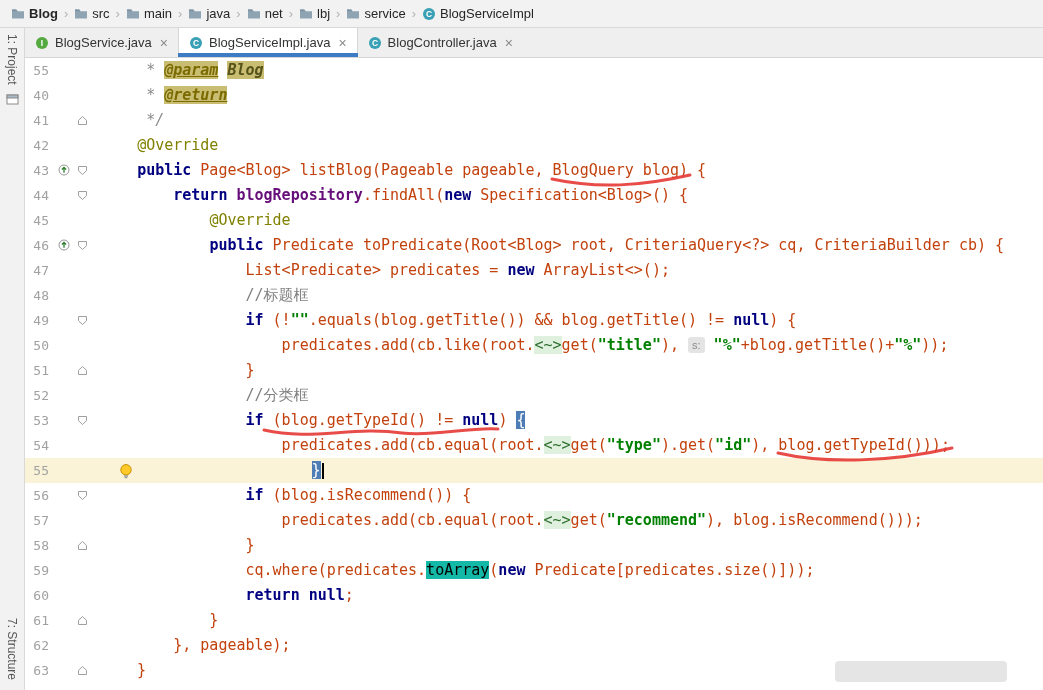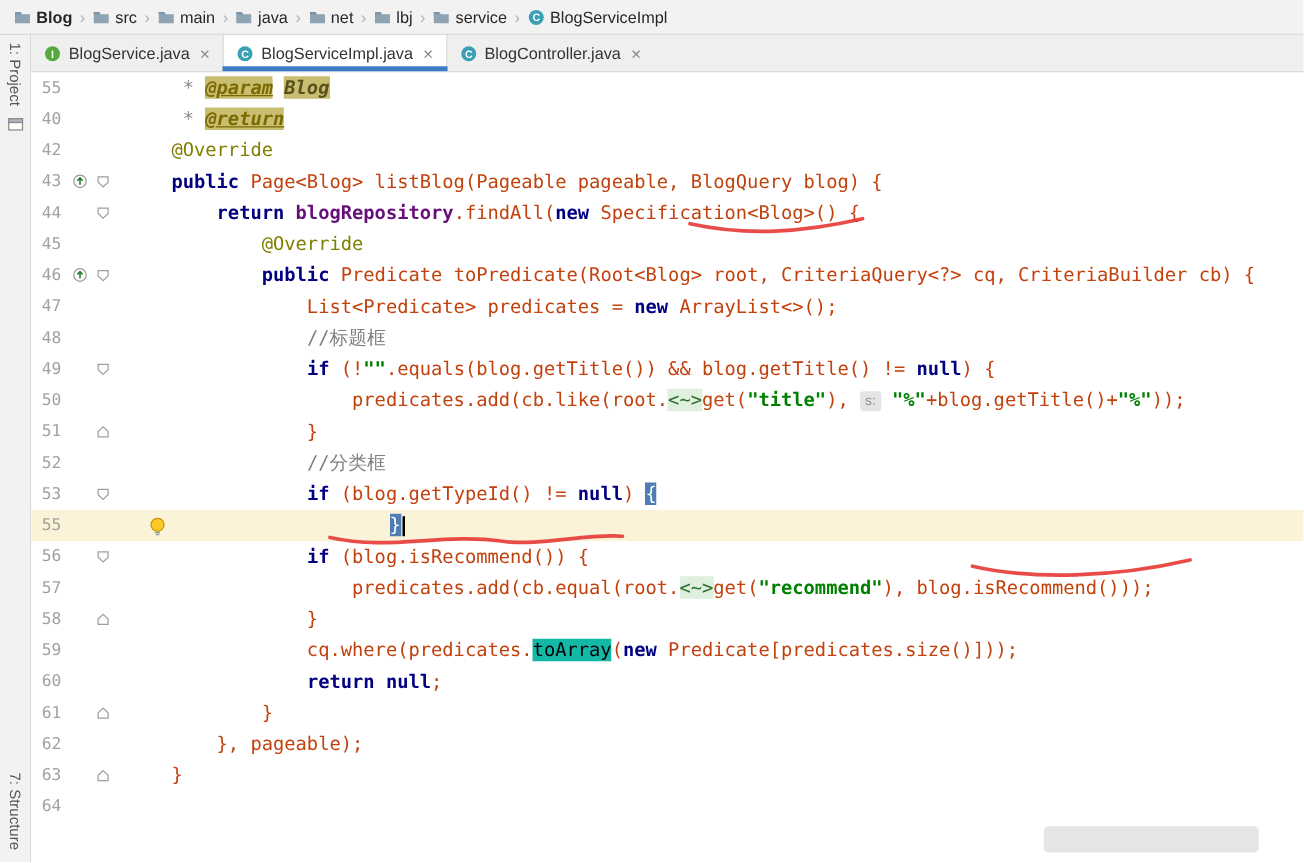--- a/index.html
+++ b/index.html
@@ -204,20 +204,28 @@
           <span class="g2"></span>
           <span class="code"><span class="t-d">     * </span><span class="t-dt">@param</span><span class="t-d"> </span><span class="t-dr">Blog</span></span>
         </div>
         <div class="row">
           <span class="lnum">40</span>
           <span class="g1"></span>
           <span class="g2"></span>
           <span class="code"><span class="t-d">     * </span><span class="t-dt">@return</span></span>
         </div>
         <div class="row">
+          <span class="lnum">41</span>
+          <span class="g1"></span>
+          <span class="g2"><span class="ic"><svg width="13" height="13" viewBox="0 0 13 13">
+                <path d="M2.5 10.5h8V6.3L6.5 2.5 2.5 6.3z" fill="#fdfdfd" stroke="#a0a0a0"></path>
+              </svg></span></span>
+          <span class="code"><span class="t-d">     */</span></span>
+        </div>
+        <div class="row">
           <span class="lnum">42</span>
           <span class="g1"></span>
           <span class="g2"></span>
           <span class="code"><span class="t-p">    </span><span class="t-a">@Override</span></span>
         </div>
         <div class="row">
           <span class="lnum">43</span>
           <span class="g1"><span class="ic"><svg width="12" height="12" viewBox="0 0 12 12">
                 <circle cx="6" cy="6" r="5" fill="#fff" stroke="#999"></circle>
                 <path d="M6 8.8V3.4M3.9 5.5L6 3.4l2.1 2.1" stroke="#2e7d32" fill="none" stroke-width="1.3"></path>
@@ -292,20 +300,26 @@
           <span class="g2"></span>
           <span class="code"><span class="t-p">                </span><span class="t-c">//分类框</span></span>
         </div>
         <div class="row">
           <span class="lnum">53</span>
           <span class="g1"></span>
           <span class="g2"><span class="ic"><svg width="13" height="13" viewBox="0 0 13 13">
                 <path d="M2.5 2.5h8v4.2L6.5 10.5 2.5 6.7z" fill="#fdfdfd" stroke="#a0a0a0"></path>
               </svg></span></span>
           <span class="code"><span class="t-p">                </span><span class="t-k">if</span><span class="t-p"> (blog.getTypeId() != </span><span class="t-k">null</span><span class="t-p">) </span><span class="t-b">{</span></span>
+        </div>
+        <div class="row">
+          <span class="lnum">54</span>
+          <span class="g1"></span>
+          <span class="g2"></span>
+          <span class="code"><span class="t-p">                    predicates.add(cb.equal(root.</span><span class="t-fo">&lt;~&gt;</span><span class="t-p">get(</span><span class="t-s">"type"</span><span class="t-p">).get(</span><span class="t-s">"id"</span><span class="t-p">), blog.getTypeId()));</span></span>
         </div>
         <div class="row current">
           <span class="lnum">55</span>
           <span class="g1"></span>
           <span class="g2"></span>
           <span class="code"><span class="t-p">                </span><span class="t-b">}</span><span class="caret"></span></span>
           <span class="bulb"><svg width="16" height="16" viewBox="0 0 16 16">
               <circle cx="8" cy="6.8" r="5.2" fill="#ffca28" stroke="#c79100"></circle>
               <path d="M6 13h4M6.6 14.6h2.8" stroke="#9e9e9e" stroke-width="1.3"></path>
             </svg></span>

